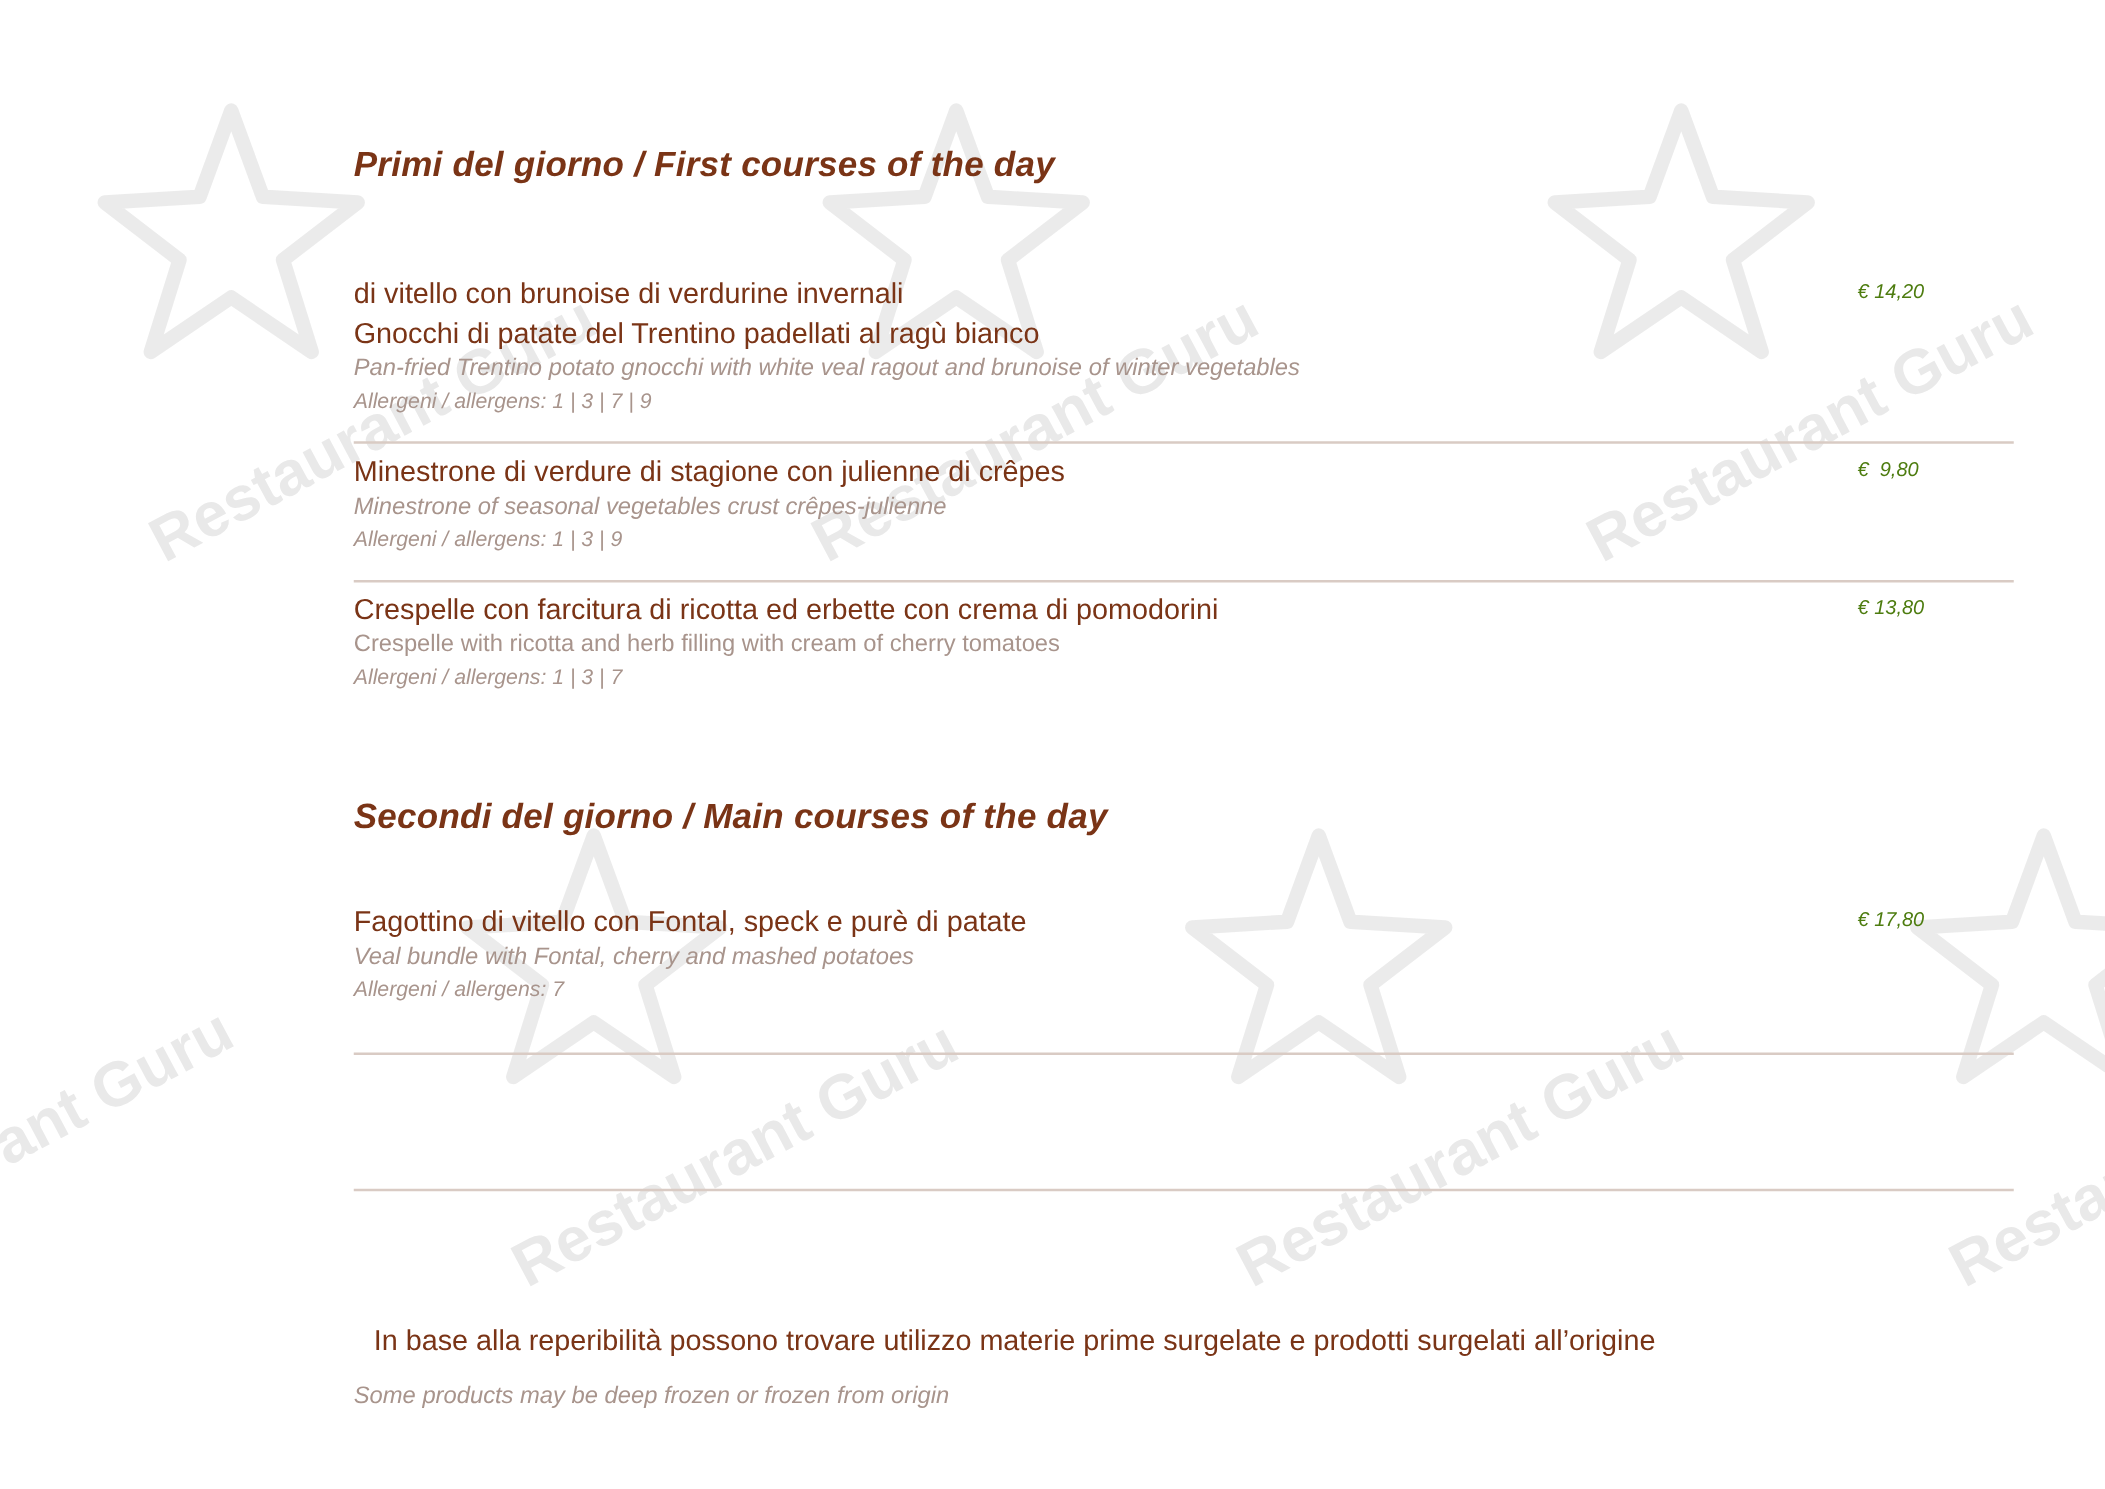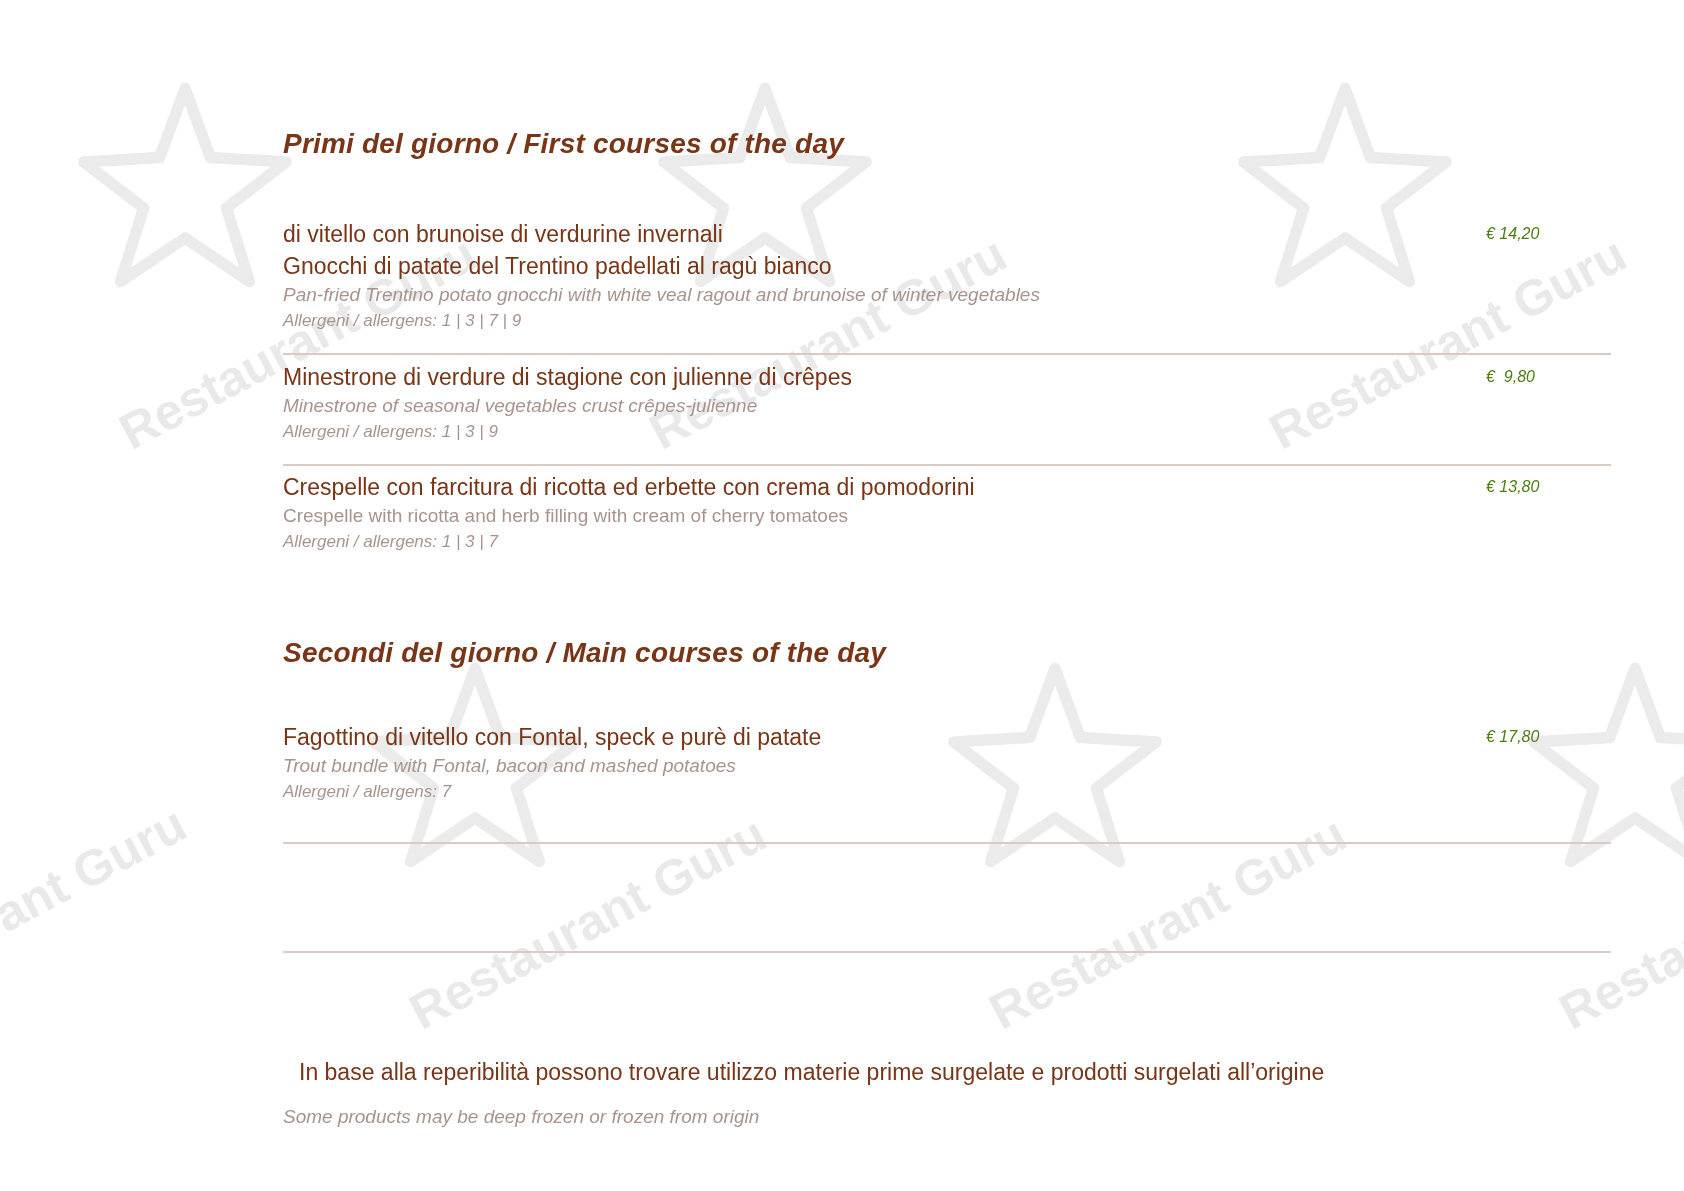--- a/index.html
+++ b/index.html
@@ -136,21 +136,21 @@
 <div class="wm-text" style="left:110px;top:410px;">Restaurant Guru</div>
 <div class="wm-text" style="left:640px;top:410px;">Restaurant Guru</div>
 <div class="wm-text" style="left:1260px;top:410px;">Restaurant Guru</div>
 <div class="wm-text" style="left:-180px;top:980px;">Restaurant Guru</div>
 <div class="wm-text" style="left:400px;top:990px;">Restaurant Guru</div>
 <div class="wm-text" style="left:980px;top:990px;">Restaurant Guru</div>
 <div class="wm-text" style="left:1550px;top:990px;">Restaurant Guru</div>
 
 <main class="page">
 
-  <h2 class="section-title" style="top:128px;">Primi del giorno / First courses of the day</h2>
+  <h2 class="section-title" style="top:116px;">Primi del giorno / First courses of the day</h2>
 
   <div class="item" style="top:218px;">
     <p class="item-it">di vitello con brunoise di verdurine invernali</p>
     <p class="item-it">Gnocchi di patate del Trentino padellati al ragù bianco</p>
     <p class="item-en">Pan-fried Trentino potato gnocchi with white veal ragout and brunoise of winter vegetables</p>
     <p class="item-allergens">Allergeni / allergens: 1 | 3 | 7 | 9</p>
     <span class="price">€ 14,20</span>
   </div>
   <div class="divider" style="top:353px;"></div>
 
@@ -166,21 +166,21 @@
     <p class="item-it">Crespelle con farcitura di ricotta ed erbette con crema di pomodorini</p>
     <p class="item-en upright">Crespelle with ricotta and herb filling with cream of cherry tomatoes</p>
     <p class="item-allergens">Allergeni / allergens: 1 | 3 | 7</p>
     <span class="price">€ 13,80</span>
   </div>
 
   <h2 class="section-title" style="top:637px;">Secondi del giorno / Main courses of the day</h2>
 
   <div class="item" style="top:721px;">
     <p class="item-it">Fagottino di vitello con Fontal, speck e purè di patate</p>
-    <p class="item-en">Trout bundle with Fontal, bacon and mashed potatoes</p>
+    <p class="item-en">Veal bundle with Fontal, cherry and mashed potatoes</p>
     <p class="item-allergens">Allergeni / allergens: 7</p>
     <span class="price">€ 17,80</span>
   </div>
   <div class="divider" style="top:842px;"></div>
 
   <div class="divider" style="top:951px;"></div>
 
   <div class="footer">
     <p class="footer-it">In base alla reperibilità possono trovare utilizzo materie prime surgelate e prodotti surgelati all’origine</p>
     <p class="footer-en">Some products may be deep frozen or frozen from origin</p>

